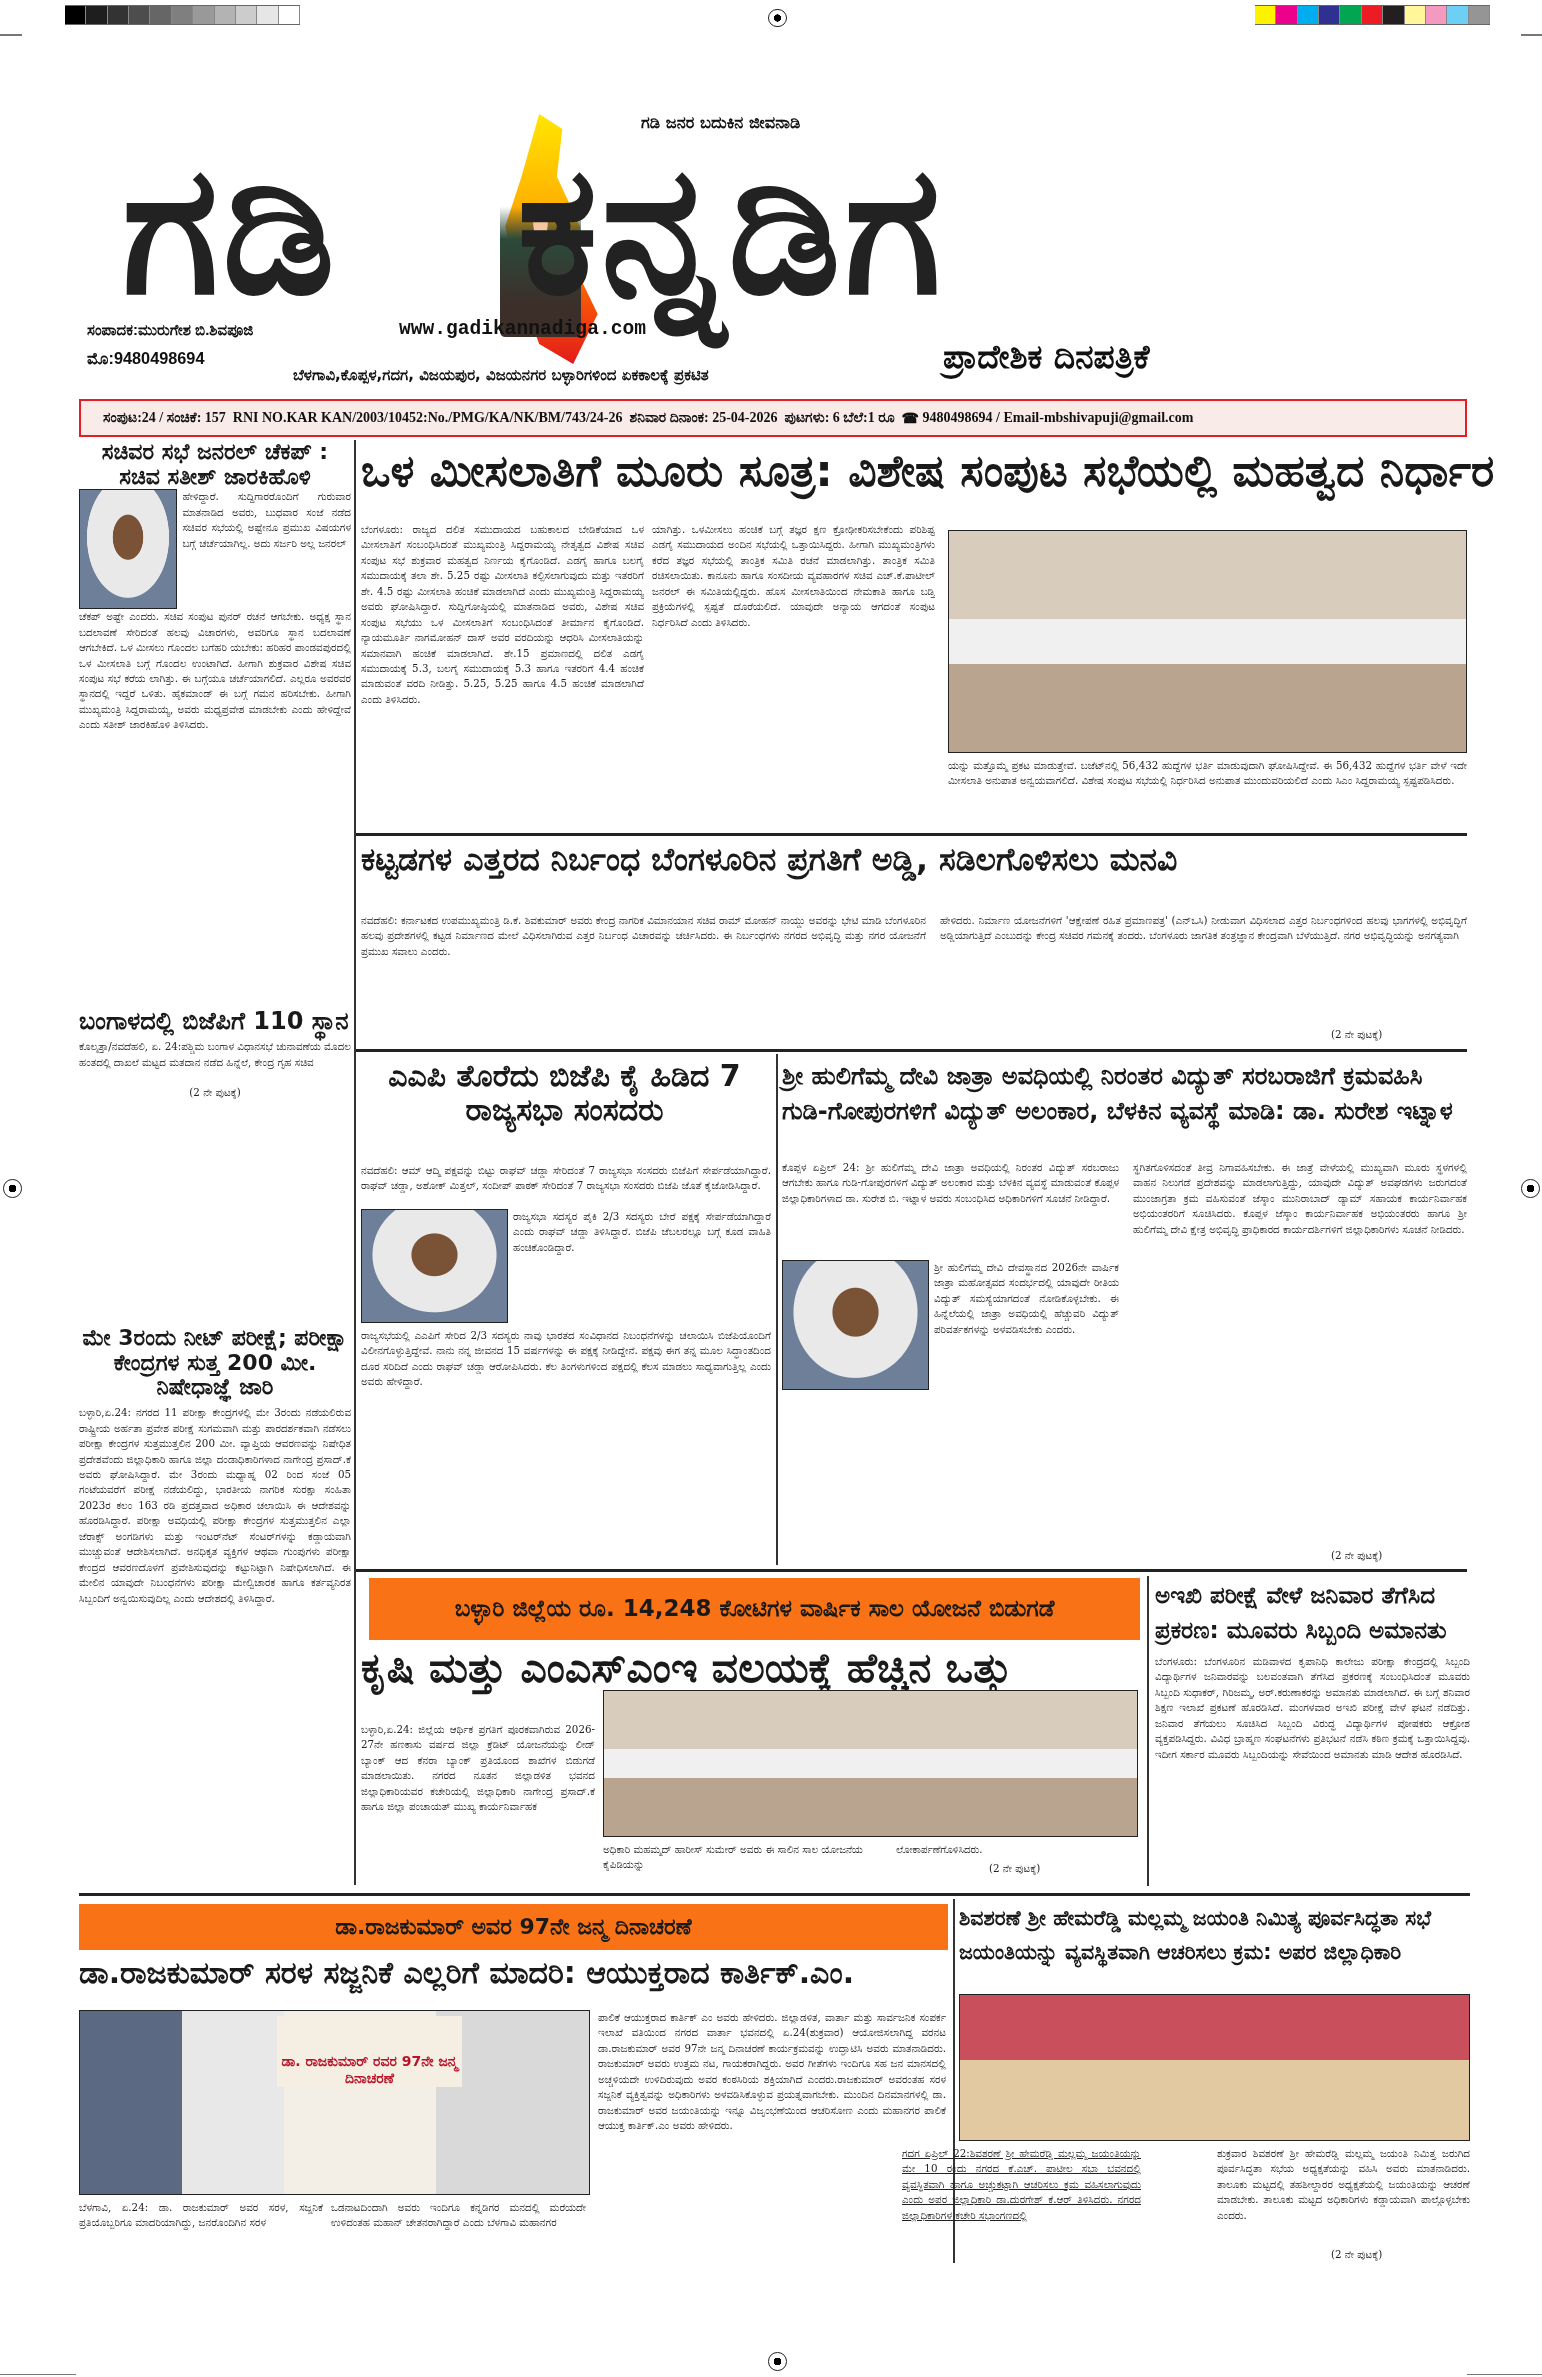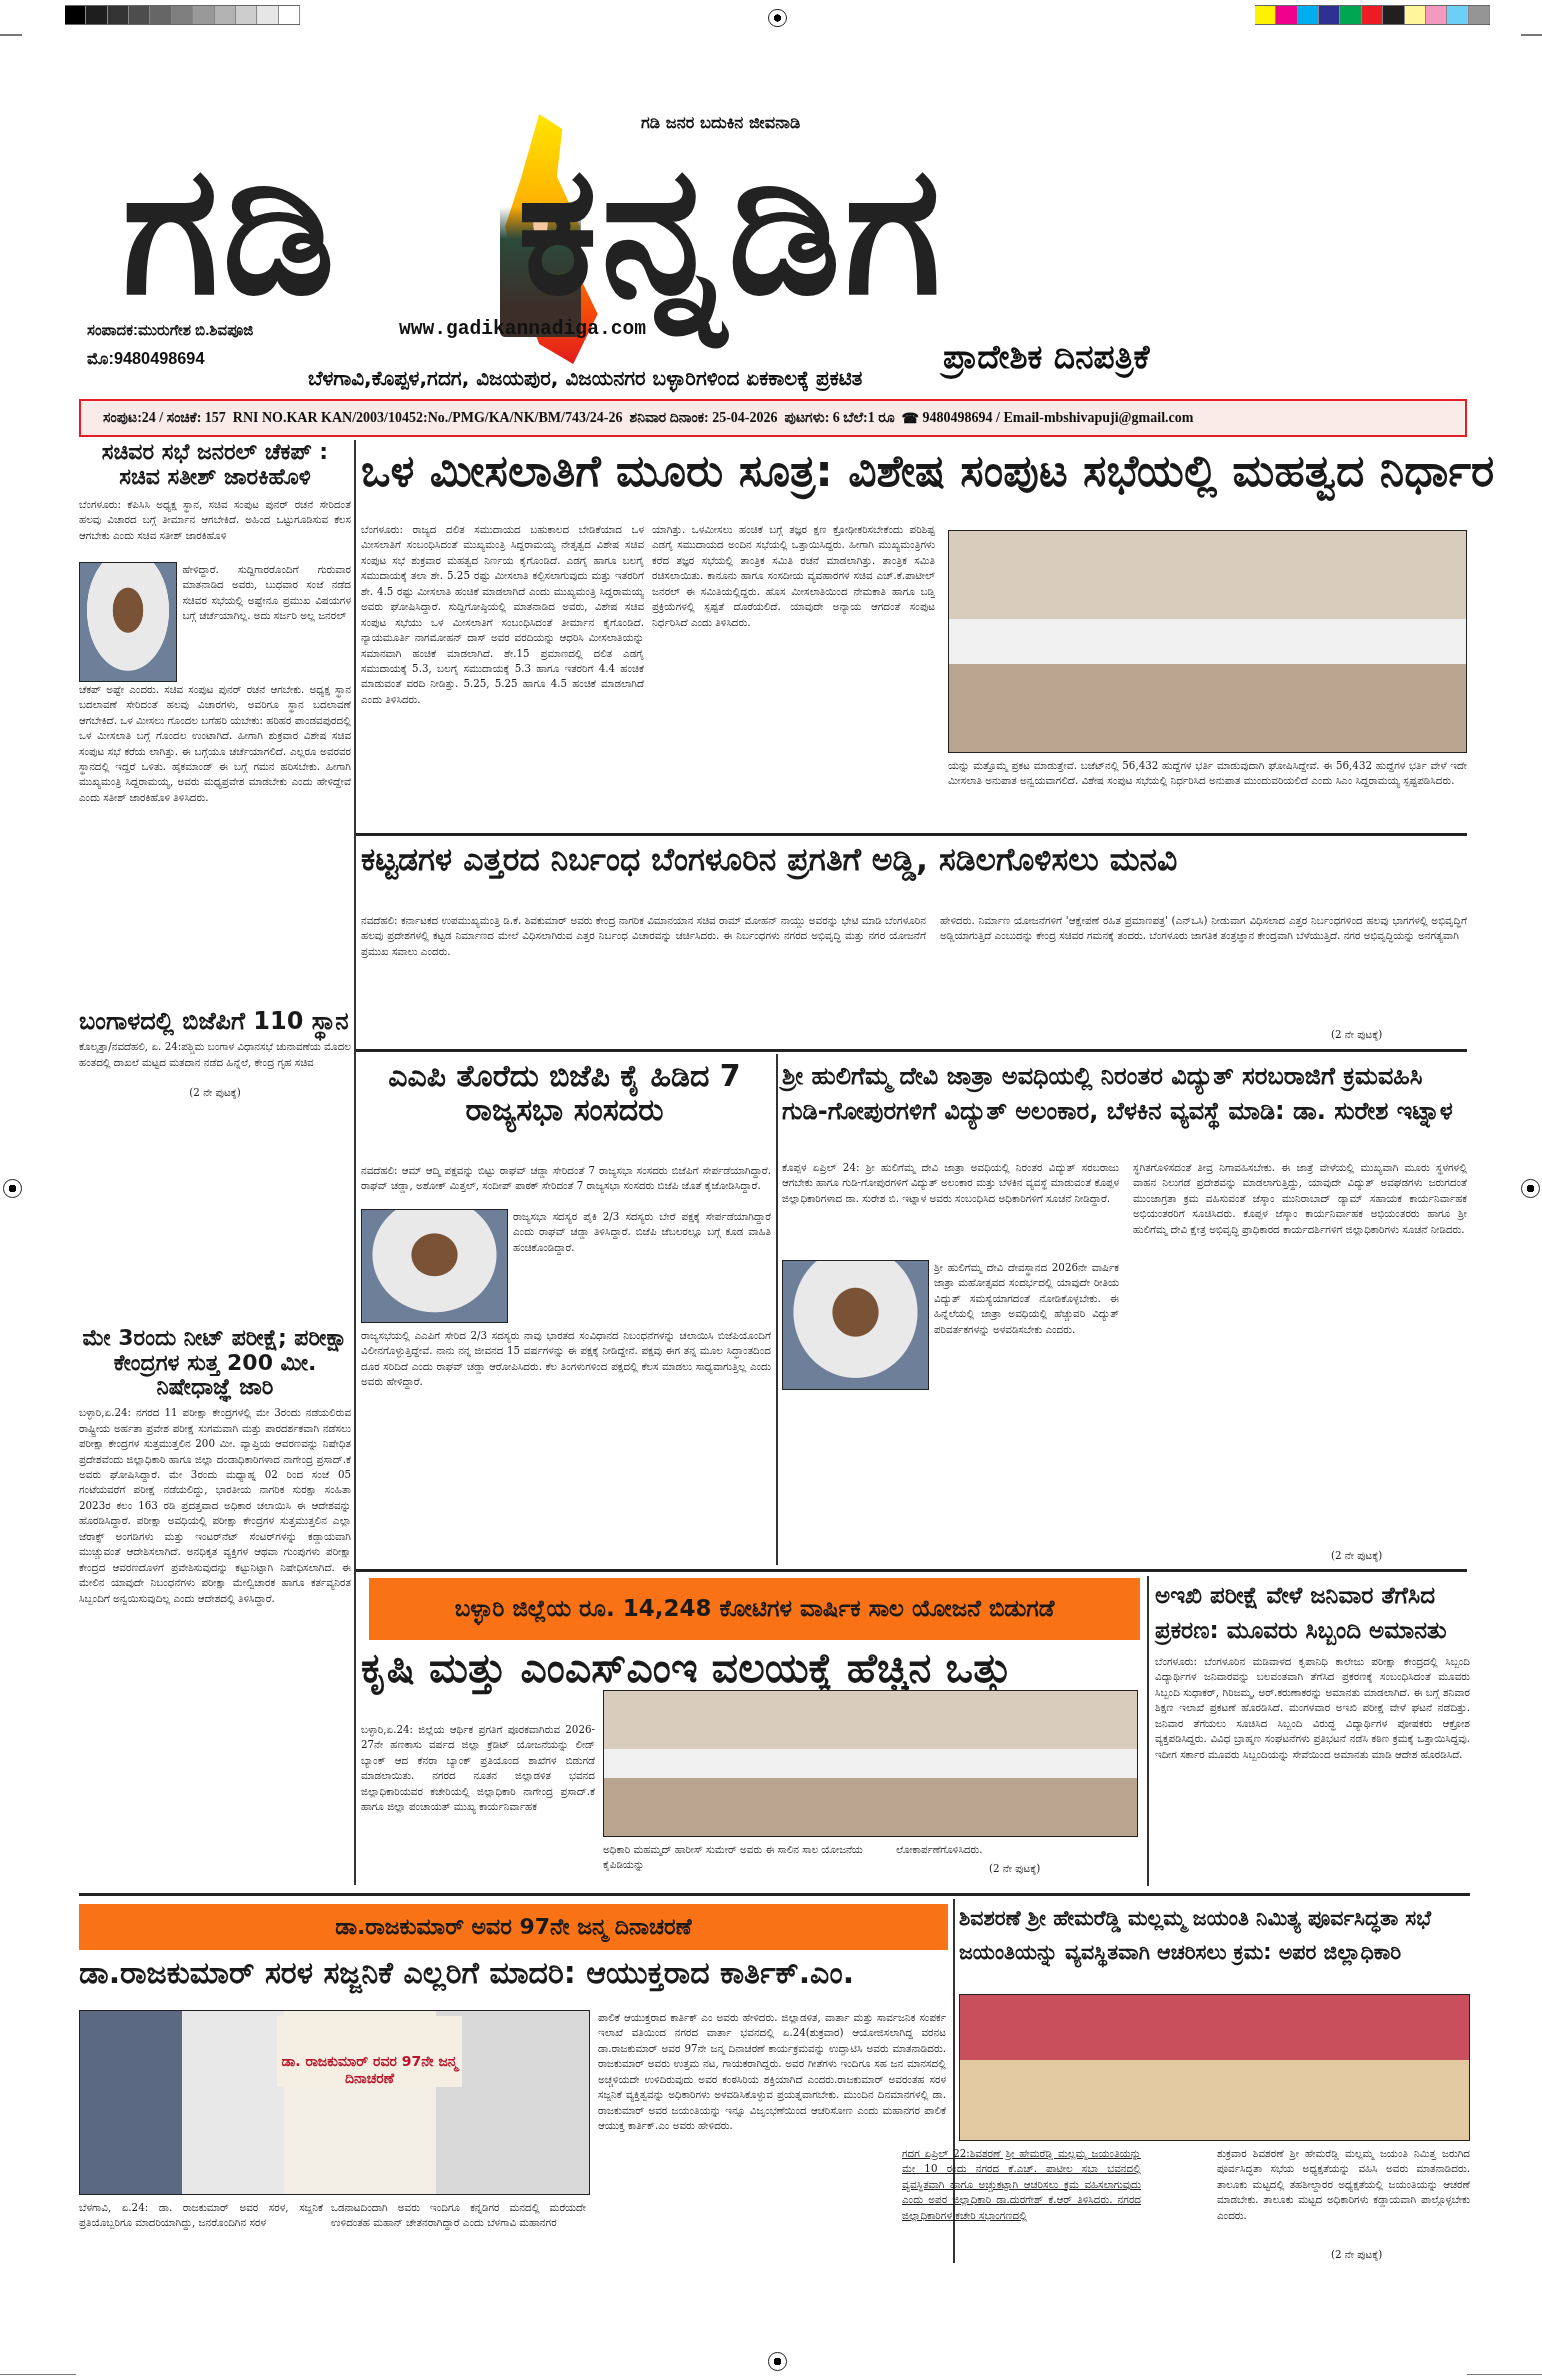--- a/index.html
+++ b/index.html
@@ -63,37 +63,36 @@
 <div class="abs" style="left:0;top:103px;width:1542px;height:293px;">
   <div class="abs" style="left:641px;top:9.8px;font-size:16.3px;font-weight:bold;">ಗಡಿ ಜನರ ಬದುಕಿನ ಜೀವನಾಡಿ</div>
   <div class="abs flag" style="left:478px;top:11px;width:136px;height:250px;"></div>
   <div class="abs goddess" style="left:500px;top:71px;width:81px;height:163px;border-radius:22px 22px 5.4px 5.4px;"></div>
   <div class="abs masthead-title" style="left:122px;top:38px;width:1304px;">
     <span>ಗಡಿ</span><span style="display:inline-block;width:179px;"></span><span>ಕನ್ನಡಿಗ</span>
   </div>
   <div class="abs" style="left:87px;top:218px;font-size:15px;font-weight:bold;font-family:'Liberation Sans',sans-serif;">ಸಂಪಾದಕ:ಮುರುಗೇಶ ಬಿ.ಶಿವಪೂಜಿ</div>
   <div class="abs" style="left:87px;top:246px;font-size:16.3px;font-weight:bold;font-family:'Liberation Sans',sans-serif;">ಮೊ:9480498694</div>
   <div class="abs" style="left:399px;top:215px;font-size:19.6px;font-weight:bold;font-family:Liberation Mono, monospace;">www.gadikannadiga.com</div>
-  <div class="abs" style="left:308px;top:263px;font-size:20px;font-weight:bold;">ಬೆಳಗಾವಿ,ಕೊಪ್ಪಳ,ಗದಗ, ವಿಜಯಪುರ, ವಿಜಯನಗರ ಬಳ್ಳಾರಿಗಳಿಂದ ಏಕಕಾಲಕ್ಕೆ ಪ್ರಕಟಿತ</div>
+  <div class="abs" style="left:293px;top:263px;font-size:15px;font-weight:bold;">ಬೆಳಗಾವಿ,ಕೊಪ್ಪಳ,ಗದಗ, ವಿಜಯಪುರ, ವಿಜಯನಗರ ಬಳ್ಳಾರಿಗಳಿಂದ ಏಕಕಾಲಕ್ಕೆ ಪ್ರಕಟಿತ</div>
   <div class="abs" style="left:943px;top:234px;font-size:33px;font-weight:900;">ಪ್ರಾದೇಶಿಕ ದಿನಪತ್ರಿಕೆ</div>
 </div>
 
 <div class="abs infobar" style="left:79px;top:399px;width:1388px;height:38px;">
   <span>ಸಂಪುಟ:24 / ಸಂಚಿಕೆ: 157</span>&nbsp;&nbsp;
   <span>RNI NO.KAR KAN/2003/10452:No./PMG/KA/NK/BM/743/24-26</span>&nbsp;&nbsp;
   <span>ಶನಿವಾರ ದಿನಾಂಕ: 25-04-2026</span>&nbsp;&nbsp;
   <span>ಪುಟಗಳು: 6 ಬೆಲೆ:1 ರೂ</span>&nbsp;&nbsp;
   <span>☎</span>&nbsp;
   <span>9480498694</span>&nbsp;/&nbsp;
   <span>Email-mbshivapuji@gmail.com</span>
 </div>
 
 <div class="abs" style="left:79px;top:440px;width:272px;height:543px;">
   <div class="hl" style="font-size:22px;text-align:center;">ಸಚಿವರ ಸಭೆ ಜನರಲ್ ಚೆಕಪ್ : ಸಚಿವ ಸತೀಶ್ ಜಾರಕಿಹೊಳಿ</div>
-  <div class="body-text" style="margin-top:7.6px;height:65px;">ಬೆಂಗಳೂರು: ಕೆಪಿಸಿಸಿ ಅಧ್ಯಕ್ಷ ಸ್ಥಾನ, ಸಚಿವ ಸಂಪುಟ ಪುನರ್ ರಚನೆ ಸೇರಿದಂತೆ ಹಲವು ವಿಚಾರದ ಬಗ್ಗೆ ತೀರ್ಮಾನ ಆಗಬೇಕಿದೆ. ಅಹಿಂದ ಒಟ್ಟುಗೂಡಿಸುವ ಕೆಲಸ ಆಗಬೇಕು ಎಂದು ಸಚಿವ ಸತೀಶ್ ಜಾರಕಿಹೊಳಿ</div>
   <div style="display:flex;gap:5.4px;">
     <div class="photo photo-portrait" style="width:98px;height:120px;flex:none;"></div>
     <div class="body-text" style="height:120px;">ಹೇಳಿದ್ದಾರೆ. ಸುದ್ದಿಗಾರರೊಂದಿಗೆ ಗುರುವಾರ ಮಾತನಾಡಿದ ಅವರು, ಬುಧವಾರ ಸಂಜೆ ನಡೆದ ಸಚಿವರ ಸಭೆಯಲ್ಲಿ ಅಷ್ಟೇನೂ ಪ್ರಮುಖ ವಿಷಯಗಳ ಬಗ್ಗೆ ಚರ್ಚೆಯಾಗಿಲ್ಲ. ಅದು ಸರ್ಜರಿ ಅಲ್ಲ ಜನರಲ್</div>
   </div>
   <div class="body-text" style="height:255px;">ಚೆಕಪ್ ಅಷ್ಟೇ ಎಂದರು. ಸಚಿವ ಸಂಪುಟ ಪುನರ್ ರಚನೆ ಆಗಬೇಕು. ಅಧ್ಯಕ್ಷ ಸ್ಥಾನ ಬದಲಾವಣೆ ಸೇರಿದಂತೆ ಹಲವು ವಿಚಾರಗಳು, ಅವರಿಗೂ ಸ್ಥಾನ ಬದಲಾವಣೆ ಆಗಬೇಕಿದೆ. ಒಳ ಮೀಸಲು ಗೊಂದಲ ಬಗೆಹರಿ ಯಬೇಕು: ಹರಿಹರ ಪಾಂಡವಪುರದಲ್ಲಿ ಒಳ ಮೀಸಲಾತಿ ಬಗ್ಗೆ ಗೊಂದಲ ಉಂಟಾಗಿದೆ. ಹೀಗಾಗಿ ಶುಕ್ರವಾರ ವಿಶೇಷ ಸಚಿವ ಸಂಪುಟ ಸಭೆ ಕರೆಯ ಲಾಗಿತ್ತು. ಈ ಬಗ್ಗೆಯೂ ಚರ್ಚೆಯಾಗಲಿದೆ. ಎಲ್ಲರೂ ಅವರವರ ಸ್ಥಾನದಲ್ಲಿ ಇದ್ದರೆ ಒಳಿತು. ಹೈಕಮಾಂಡ್ ಈ ಬಗ್ಗೆ ಗಮನ ಹರಿಸಬೇಕು. ಹೀಗಾಗಿ ಮುಖ್ಯಮಂತ್ರಿ ಸಿದ್ದರಾಮಯ್ಯ, ಅವರು ಮಧ್ಯಪ್ರವೇಶ ಮಾಡಬೇಕು ಎಂದು ಹೇಳಿದ್ದೇವೆ ಎಂದು ಸತೀಶ್ ಜಾರಕಿಹೊಳಿ ತಿಳಿಸಿದರು.</div>
 </div>
 
 <div class="abs" style="left:79px;top:1008px;width:272px;height:315px;">
   <div class="hl" style="font-size:24px;">ಬಂಗಾಳದಲ್ಲಿ ಬಿಜೆಪಿಗೆ 110 ಸ್ಥಾನ</div>
   <div class="body-text" style="margin-top:4.3px;height:46px;">ಕೊಲ್ಕತ್ತಾ/ನವದೆಹಲಿ, ಏ. 24:ಪಶ್ಚಿಮ ಬಂಗಾಳ ವಿಧಾನಸಭೆ ಚುನಾವಣೆಯ ಮೊದಲ ಹಂತದಲ್ಲಿ ದಾಖಲೆ ಮಟ್ಟದ ಮತದಾನ ನಡೆದ ಹಿನ್ನೆಲೆ, ಕೇಂದ್ರ ಗೃಹ ಸಚಿವ</div>

